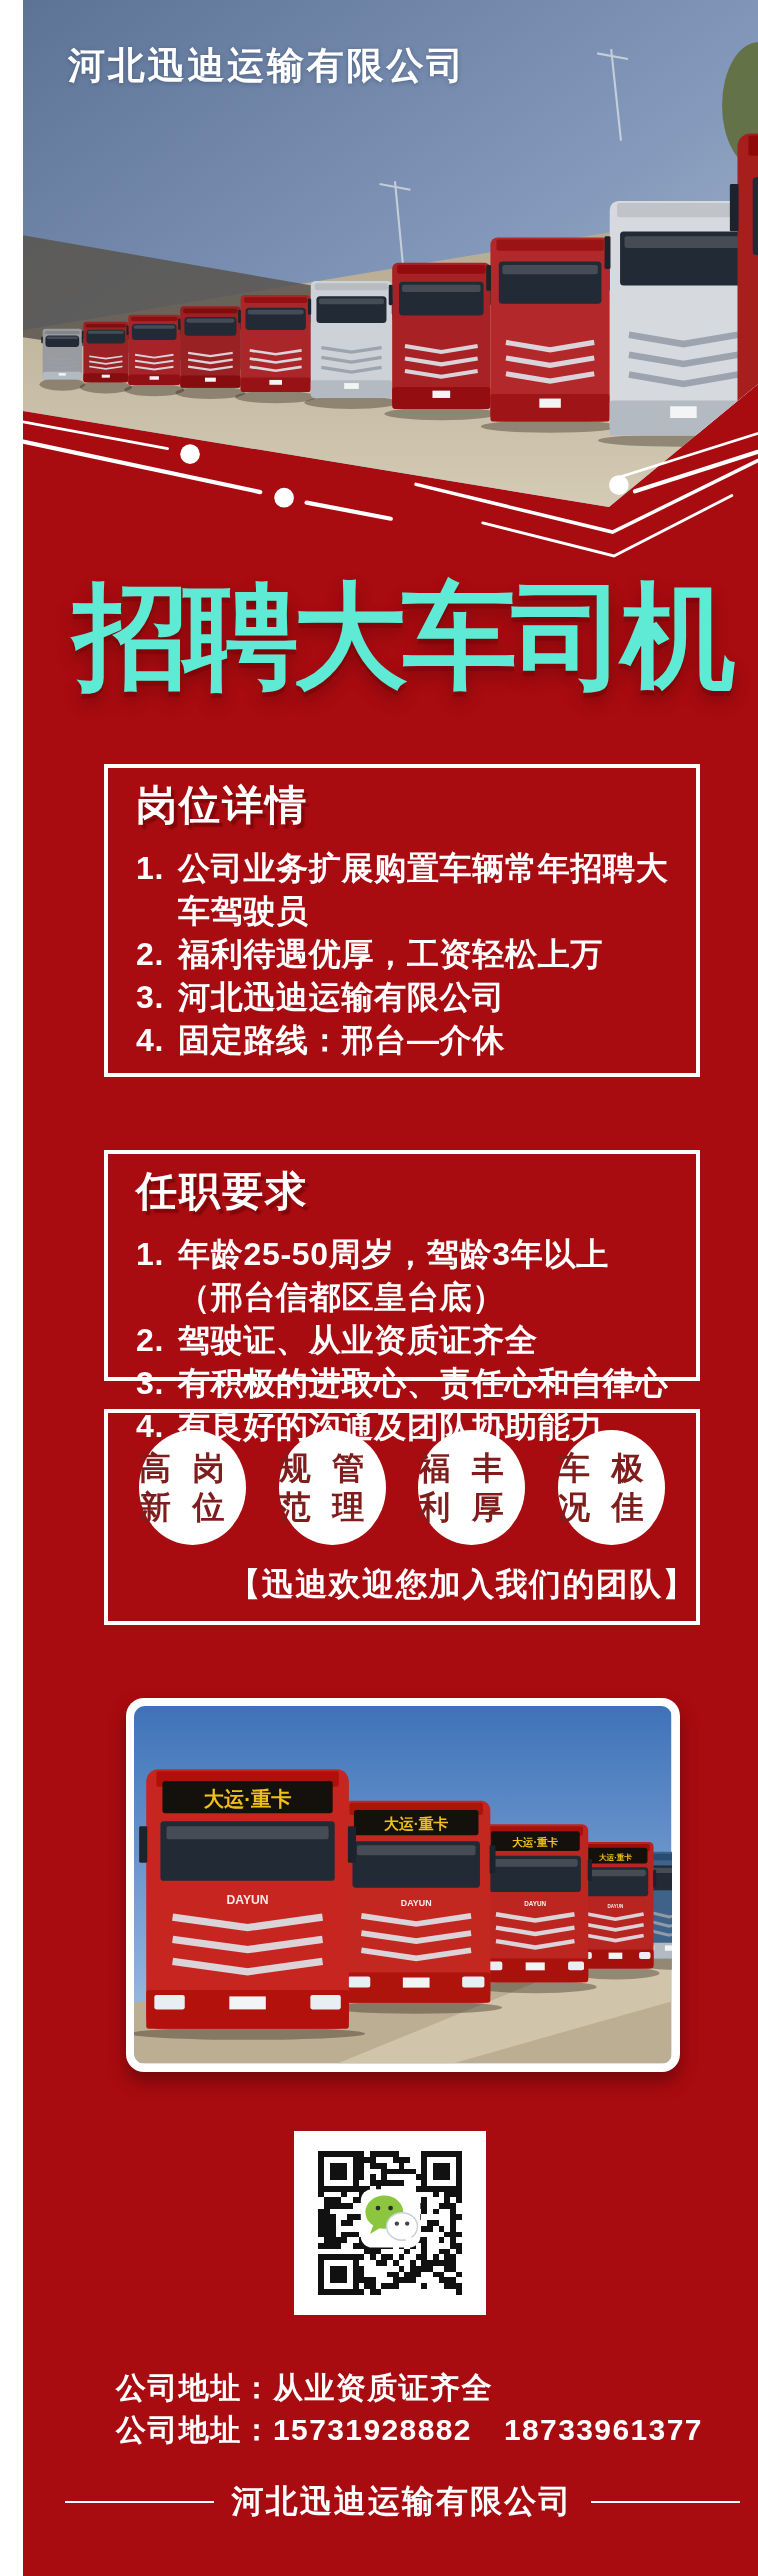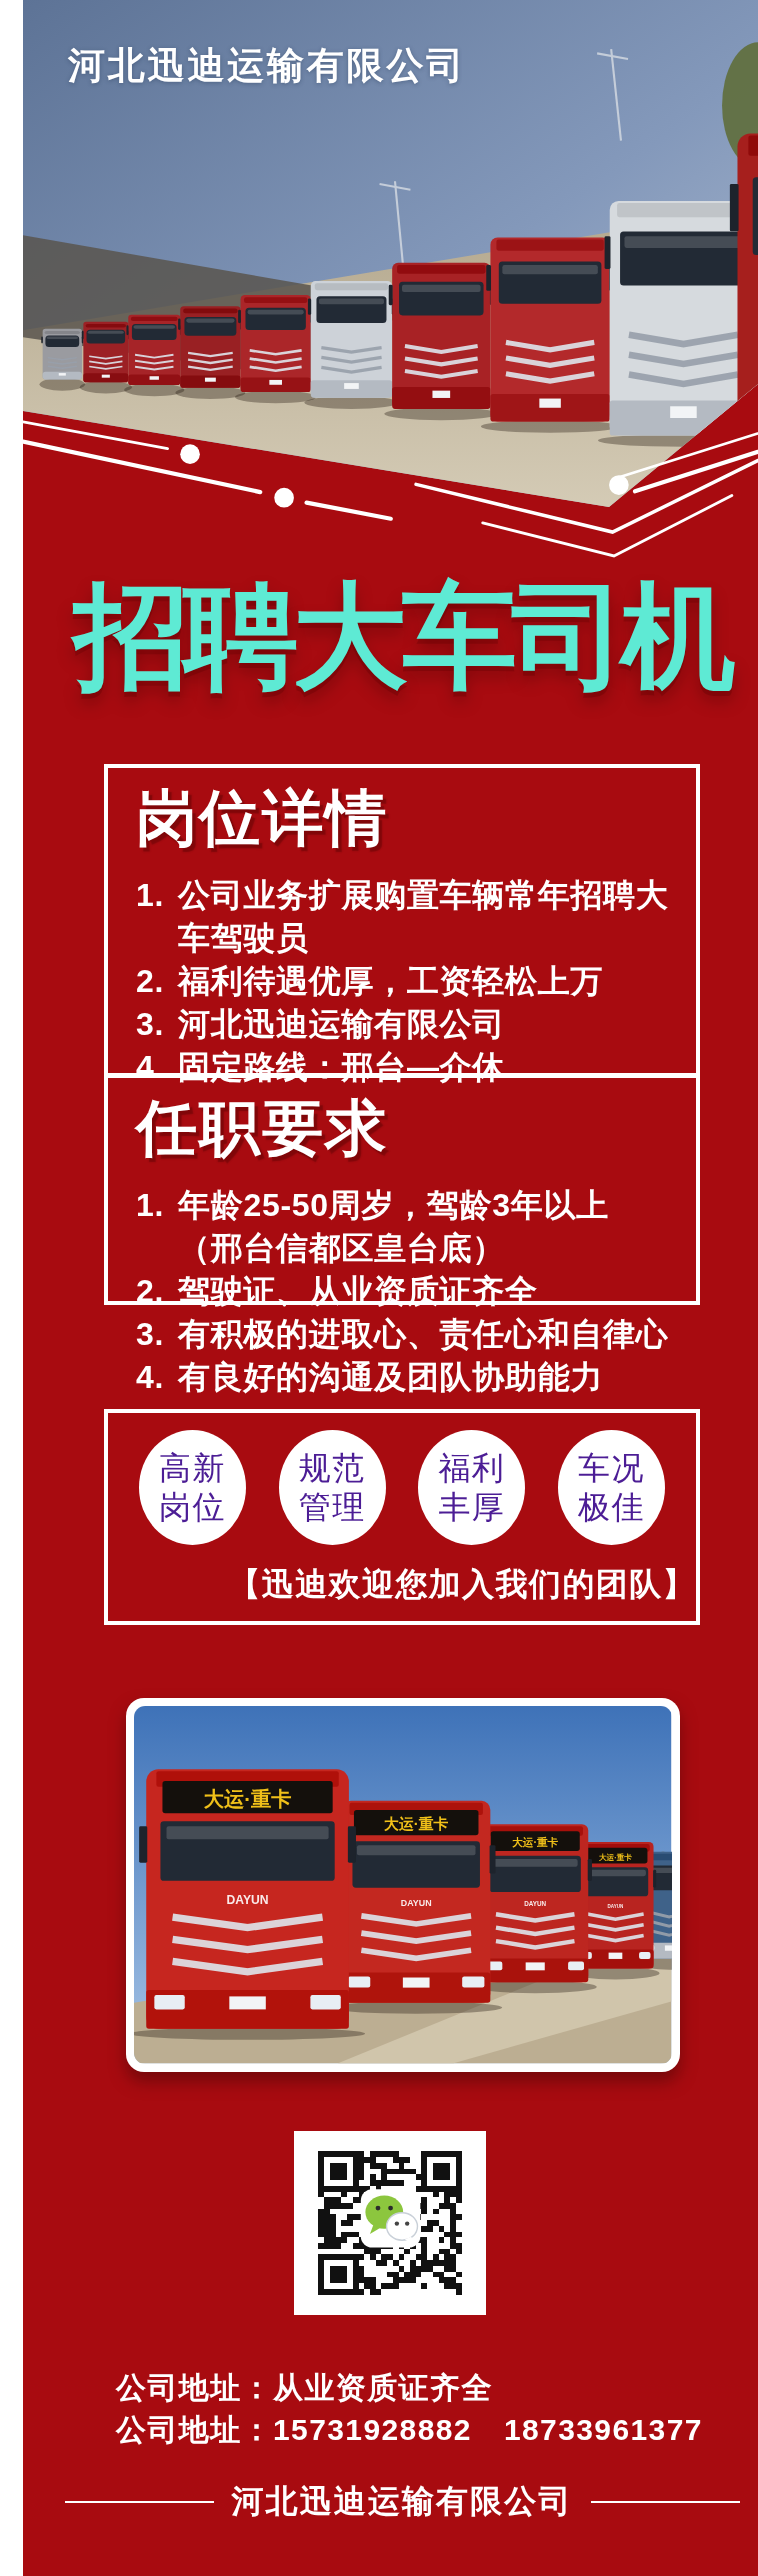--- a/index.html
+++ b/index.html
@@ -14,33 +14,33 @@
     letter-spacing:2.8px;text-shadow:0 1.4px 4.2px rgba(40,60,90,.45);}
   
   #deco{position:absolute;left:0;top:0;width:758px;height:702px;pointer-events:none;}
   
   #hero-title{position:absolute;left:0;top:566px;width:758px;text-align:center;color:#5eead4;
     font-size:115px;font-weight:900;letter-spacing:-5.6px;line-height:140px;
     text-shadow:0 4.9px 0 rgba(90,0,0,.28),0 9.8px 15.5px rgba(60,0,0,.35);white-space:nowrap;}
   
   .panel{position:absolute;left:81px;width:596px;border:4.9px solid #ffffff;box-sizing:border-box;
     color:#fff;}
-  .panel h2{margin:9.8px 0 14px;padding:0 0 0 28px;font-size:61px;font-weight:900;letter-spacing:2.1px;
+  .panel h2{margin:9.8px 0 14px;padding:0 0 0 28px;font-size:41px;font-weight:900;letter-spacing:2.1px;
     text-shadow:3.5px 3.5px 1.4px rgba(80,0,0,.45);}
   .list{padding:0 24px 0 28px;}
   .item{display:flex;font-size:32px;font-weight:700;line-height:43px;letter-spacing:0.7px;}
   .item .num{flex:0 0 42px;}
   .item .txt{flex:1;}
   #panel-details{top:764px;height:313px;}
-  #panel-requirements{top:1074px;height:231px;}
+  #panel-requirements{top:1150px;height:231px;}
   #panel-badges{top:1409px;height:216px;}
   .badges{display:flex;justify-content:space-between;padding:17px 31px 0 31px;}
   .badge{width:107px;height:115px;background:#ffffff;border-radius:50%;
-    display:flex;flex-direction:column;align-items:center;justify-content:center;
-    color:#4c1d95;font-size:32px;font-weight:400;line-height:39px;letter-spacing:1.4px;}
+    display:flex;flex-direction:row;align-items:center;justify-content:center;
+    color:#7f1d1d;font-size:32px;font-weight:700;line-height:39px;letter-spacing:1.4px;}
   .welcome{margin-top:18px;text-align:right;font-size:32px;font-weight:900;letter-spacing:1.4px;}
   
   #photo2-frame{position:absolute;left:103px;top:1698px;width:554px;height:374px;background:#fff;
     border-radius:18px;box-sizing:border-box;padding:8.4px;
     box-shadow:0 9.8px 15.5px rgba(70,5,5,.5);}
   #photo2-frame .inner{width:100%;height:100%;border-radius:11.2px;overflow:hidden;}
   #photo2-frame svg{width:100%;height:100%;}
   
   #qr-panel{position:absolute;left:271px;top:2131px;width:192px;height:184px;background:#ffffff;
     display:flex;align-items:center;justify-content:center;}

